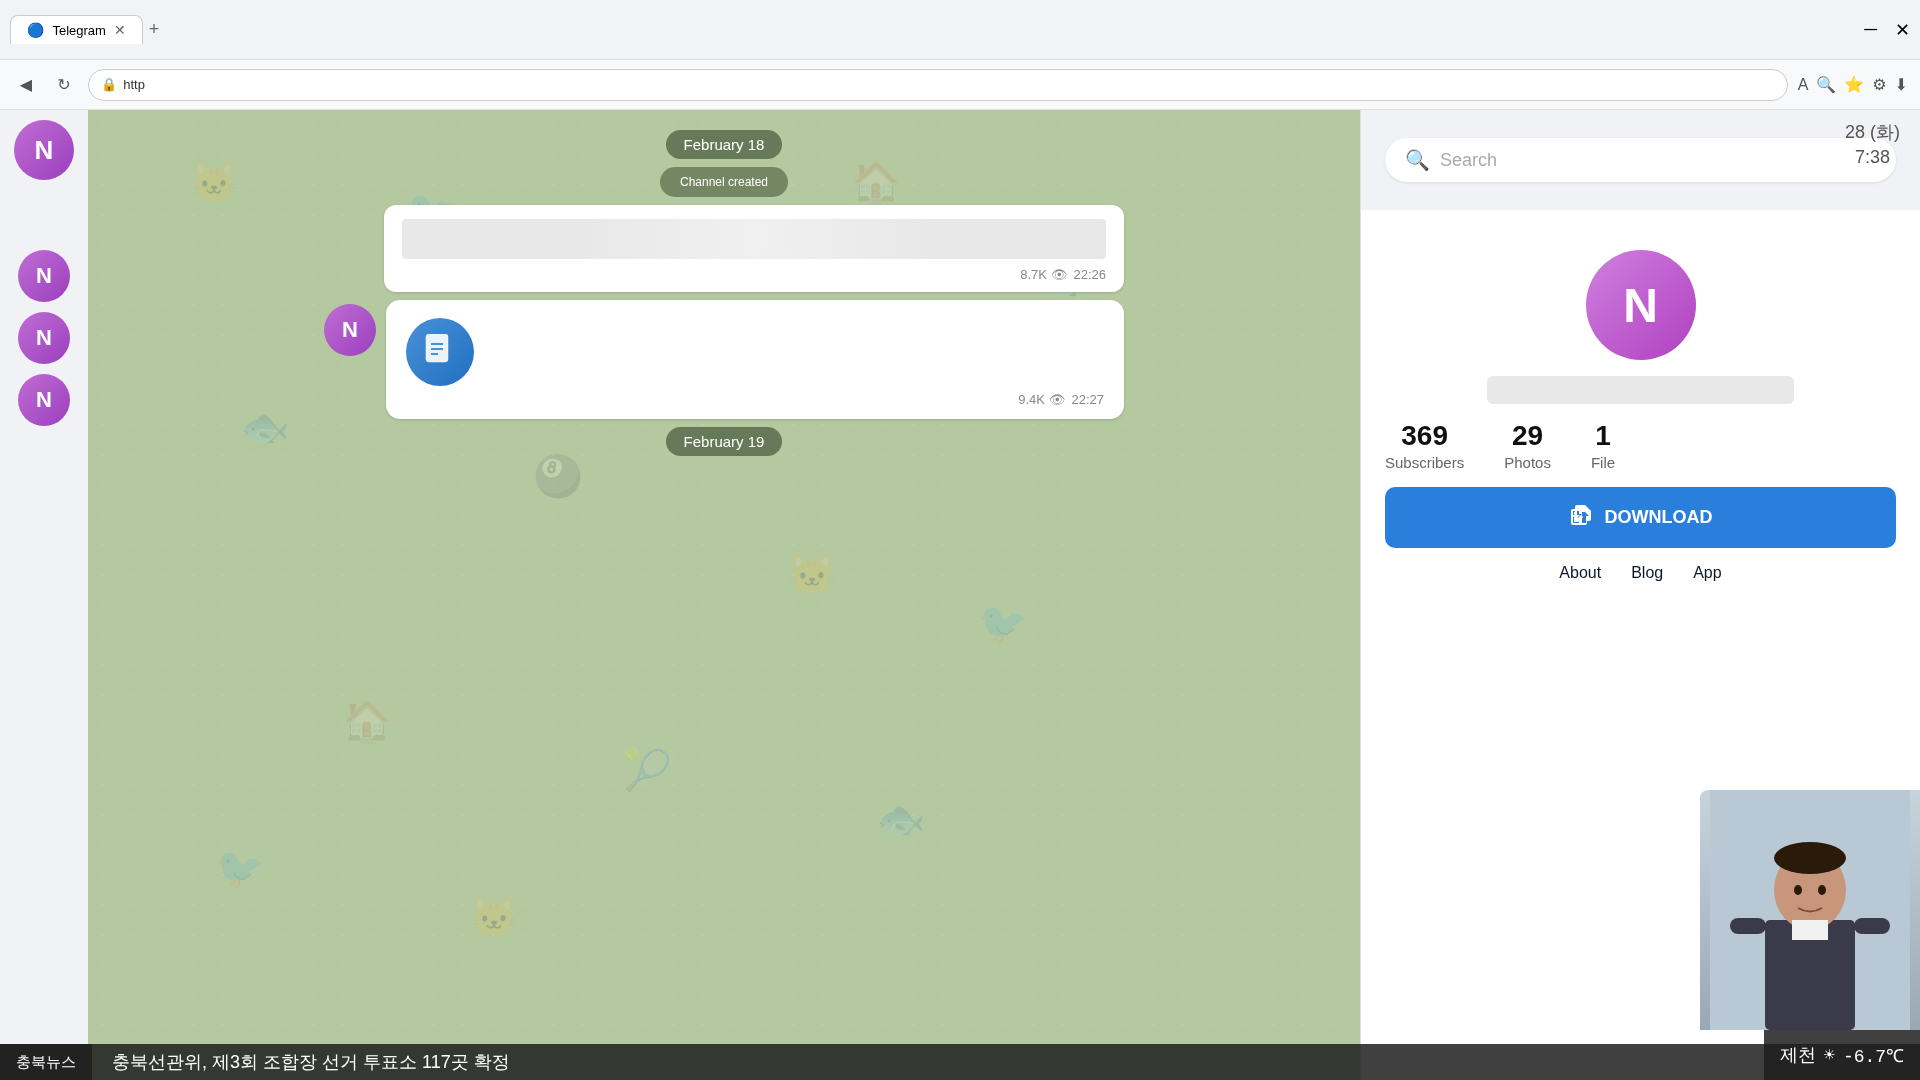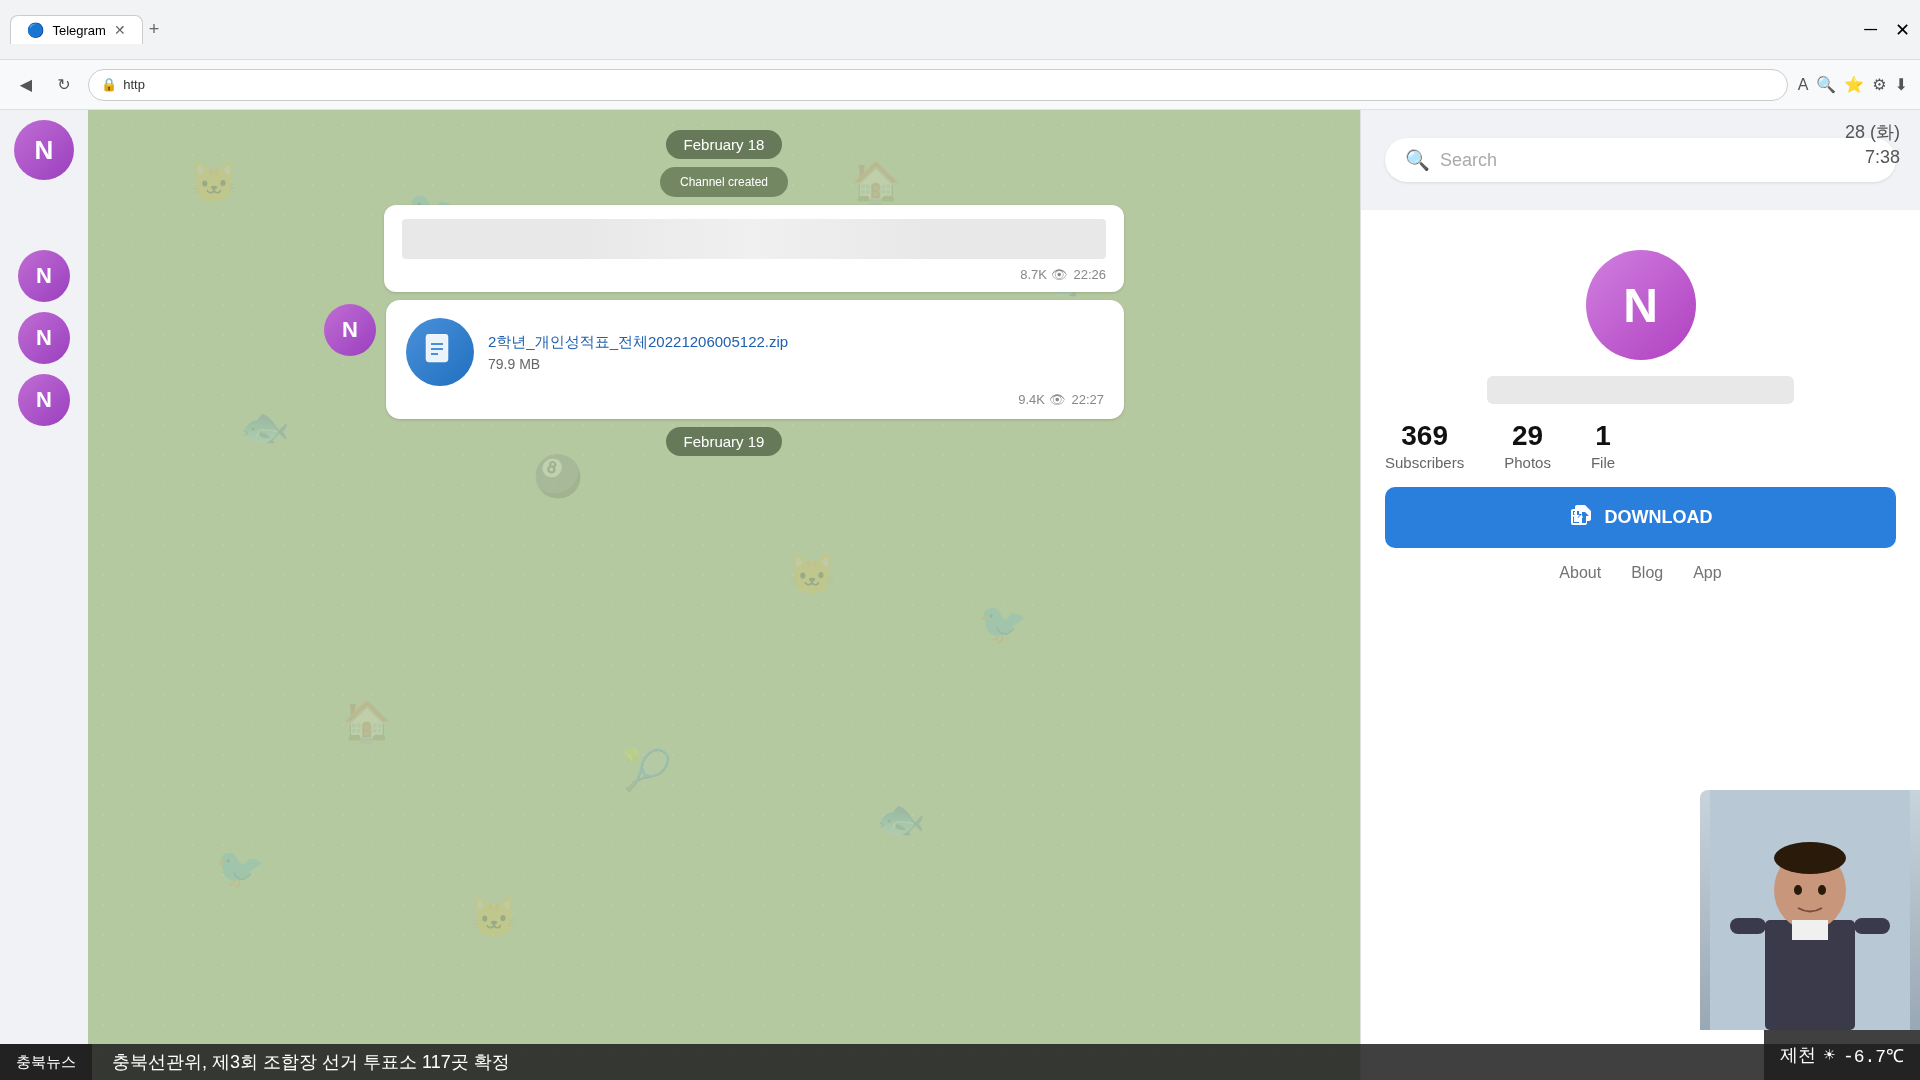--- a/index.html
+++ b/index.html
@@ -292,21 +292,21 @@
       font-size: 18px;
       color: #aaa;
       box-shadow: 0 1px 3px rgba(0,0,0,0.1);
     }
 
     
     .datetime-display {
       position: absolute;
       top: 10px;
       right: 20px;
-      text-align: right;
+      text-align: center;
       color: #555;
       font-size: 18px;
       font-weight: 500;
       line-height: 1.4;
     }
 
     
     .channel-panel {
       background: #fff;
       margin-top: 10px;
@@ -363,21 +363,21 @@
       justify-content: center;
       gap: 12px;
     }
     .panel-links {
       display: flex;
       gap: 30px;
       width: 100%;
       justify-content: center;
     }
     .panel-link {
-      color: #737373;
+      color: #0f172a;
       font-size: 16px;
       cursor: pointer;
     }
 
     
     .news-ticker {
       position: fixed;
       bottom: 0;
       left: 0;
       right: 0;
@@ -548,24 +548,20 @@
           <div class="file-row">
             <div class="file-icon-circle">
               <svg width="32" height="36" viewBox="0 0 32 36" fill="none">
                 <rect x="2" y="0" width="22" height="28" rx="3" fill="white" opacity="0.9"></rect>
                 <rect x="2" y="0" width="22" height="28" rx="3" stroke="rgba(255,255,255,0.5)" stroke-width="1"></rect>
                 <line x1="7" y1="10" x2="19" y2="10" stroke="#4a90d9" stroke-width="2"></line>
                 <line x1="7" y1="15" x2="19" y2="15" stroke="#4a90d9" stroke-width="2"></line>
                 <line x1="7" y1="20" x2="14" y2="20" stroke="#4a90d9" stroke-width="2"></line>
               </svg>
             </div>
-            <div class="file-info">
-              <div class="file-name">2학년_개인성적표_전체20221206005122.zip</div>
-              <div class="file-size">79.9 MB</div>
-            </div>
           </div>
           <div class="message-meta">
             <span class="view-count">
               <span>9.4K</span>
               <span>👁</span>
             </span>
             <span>22:27</span>
           </div>
         </div>
       </div>

